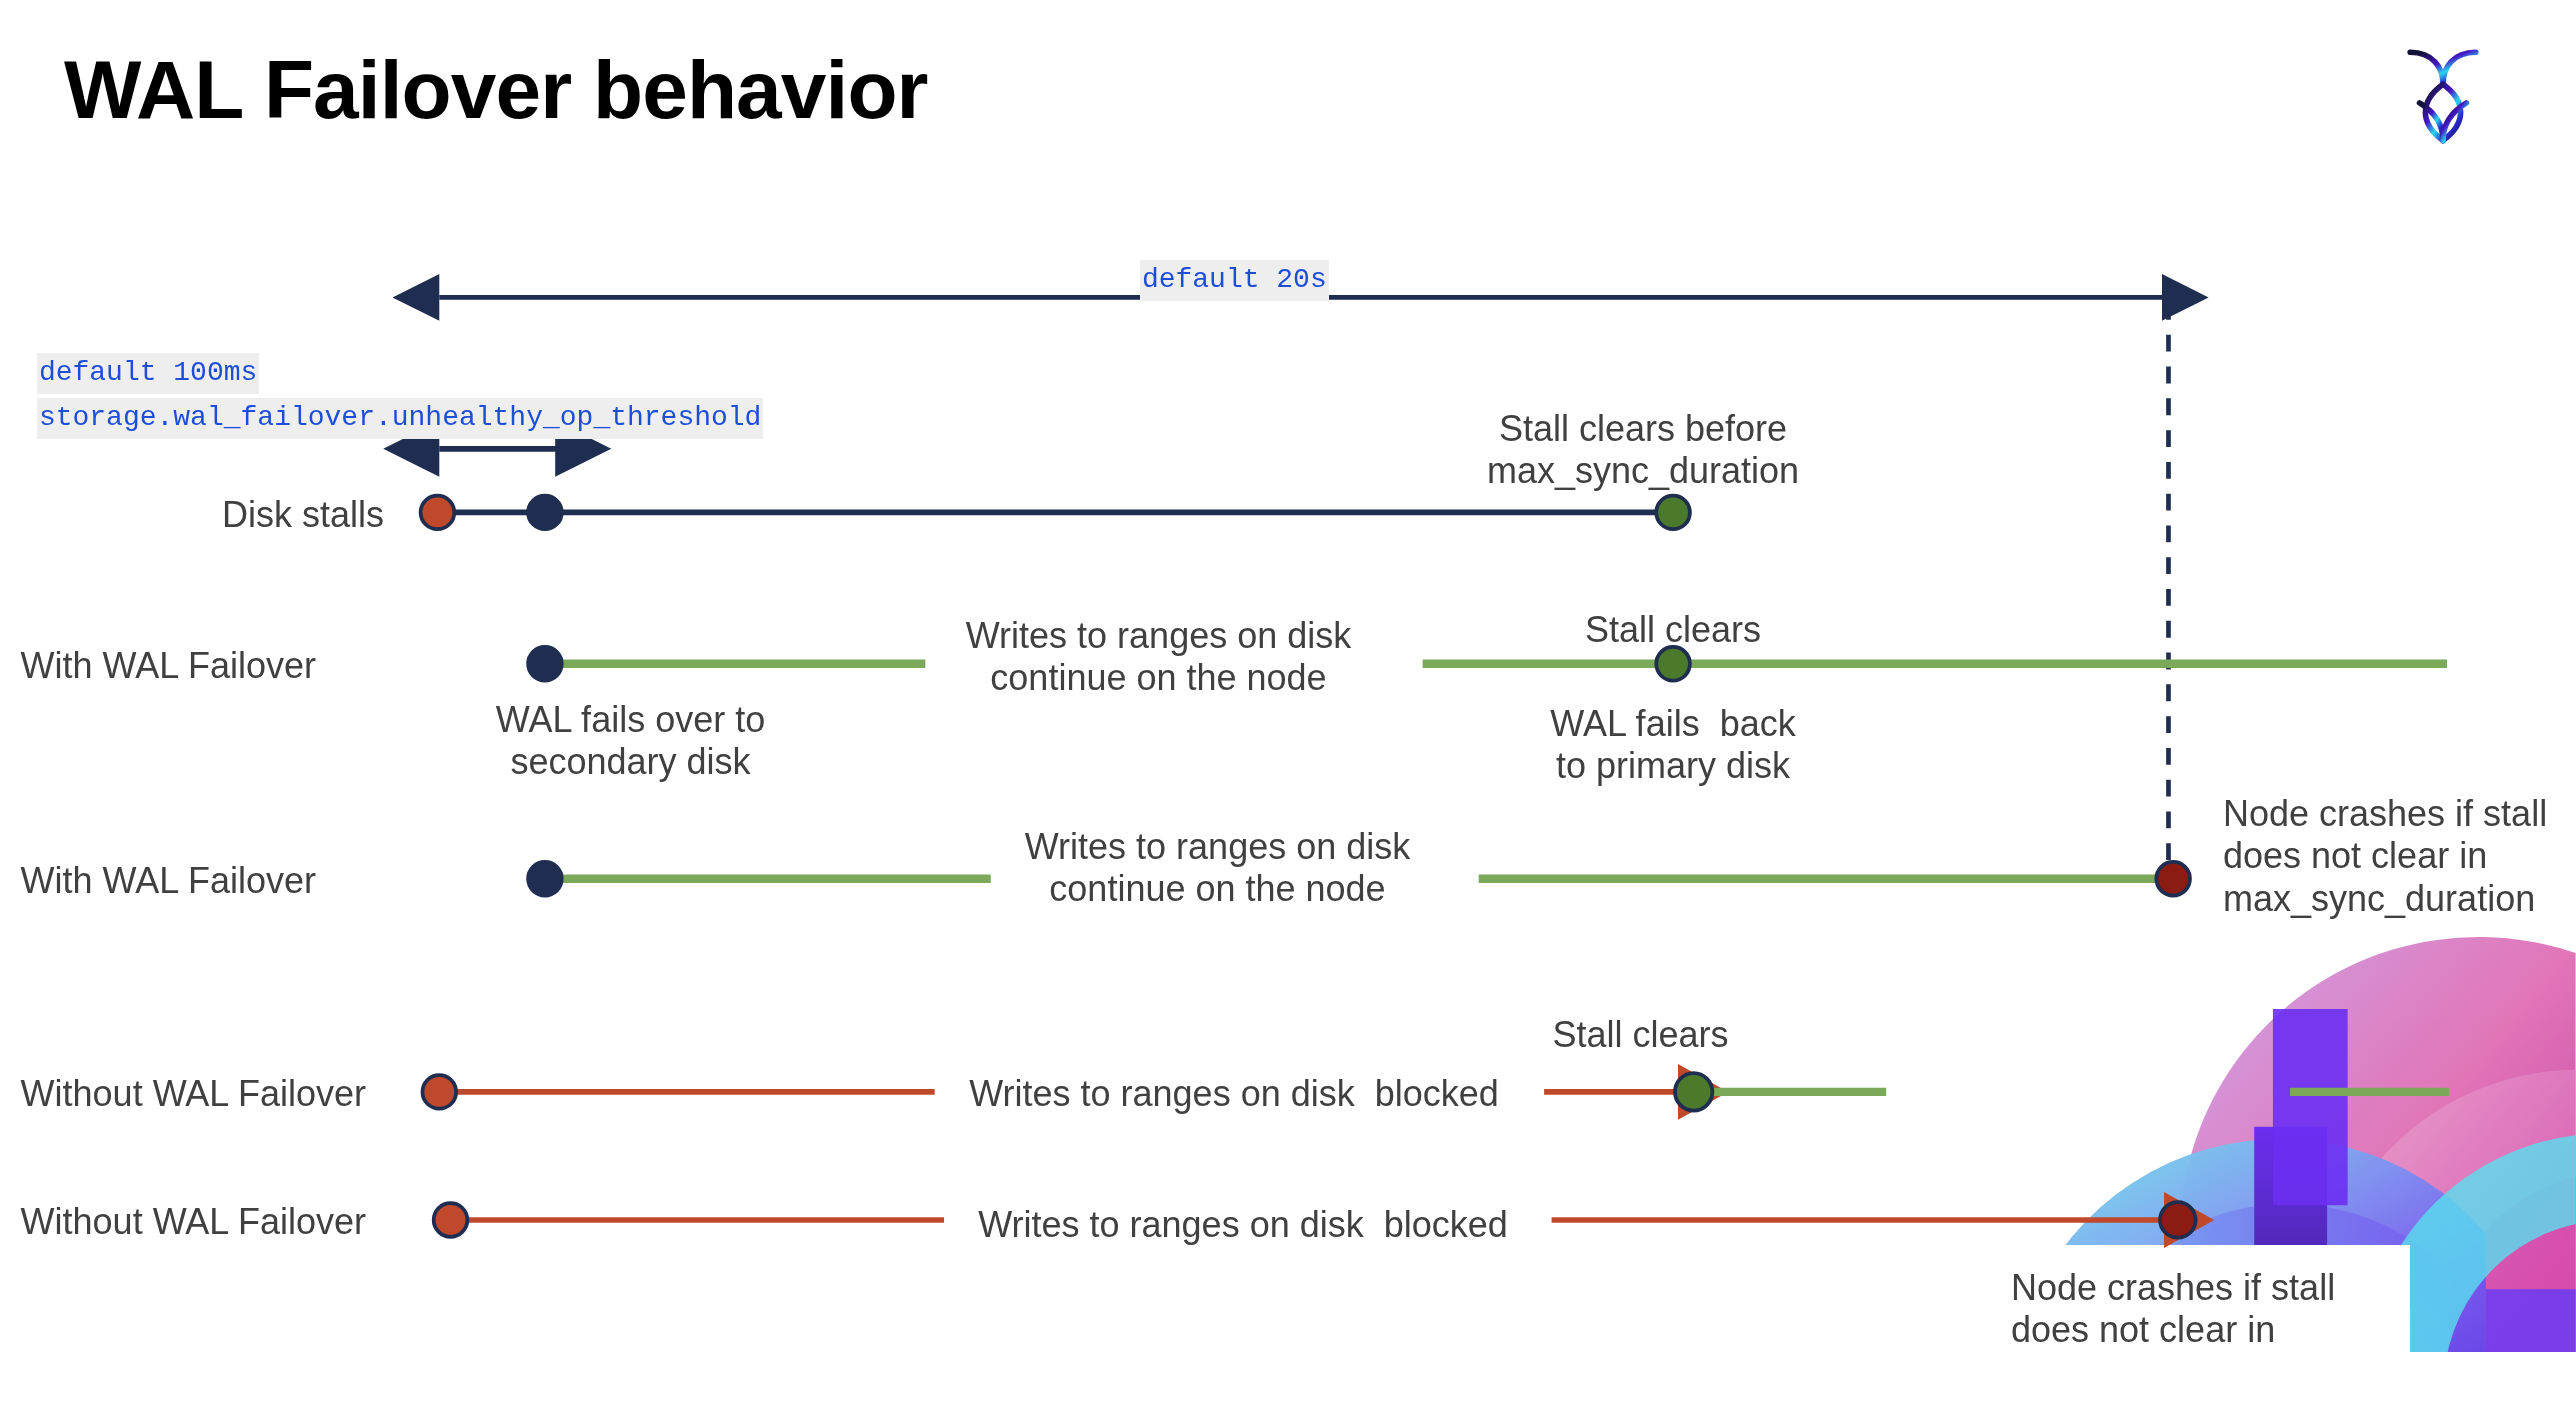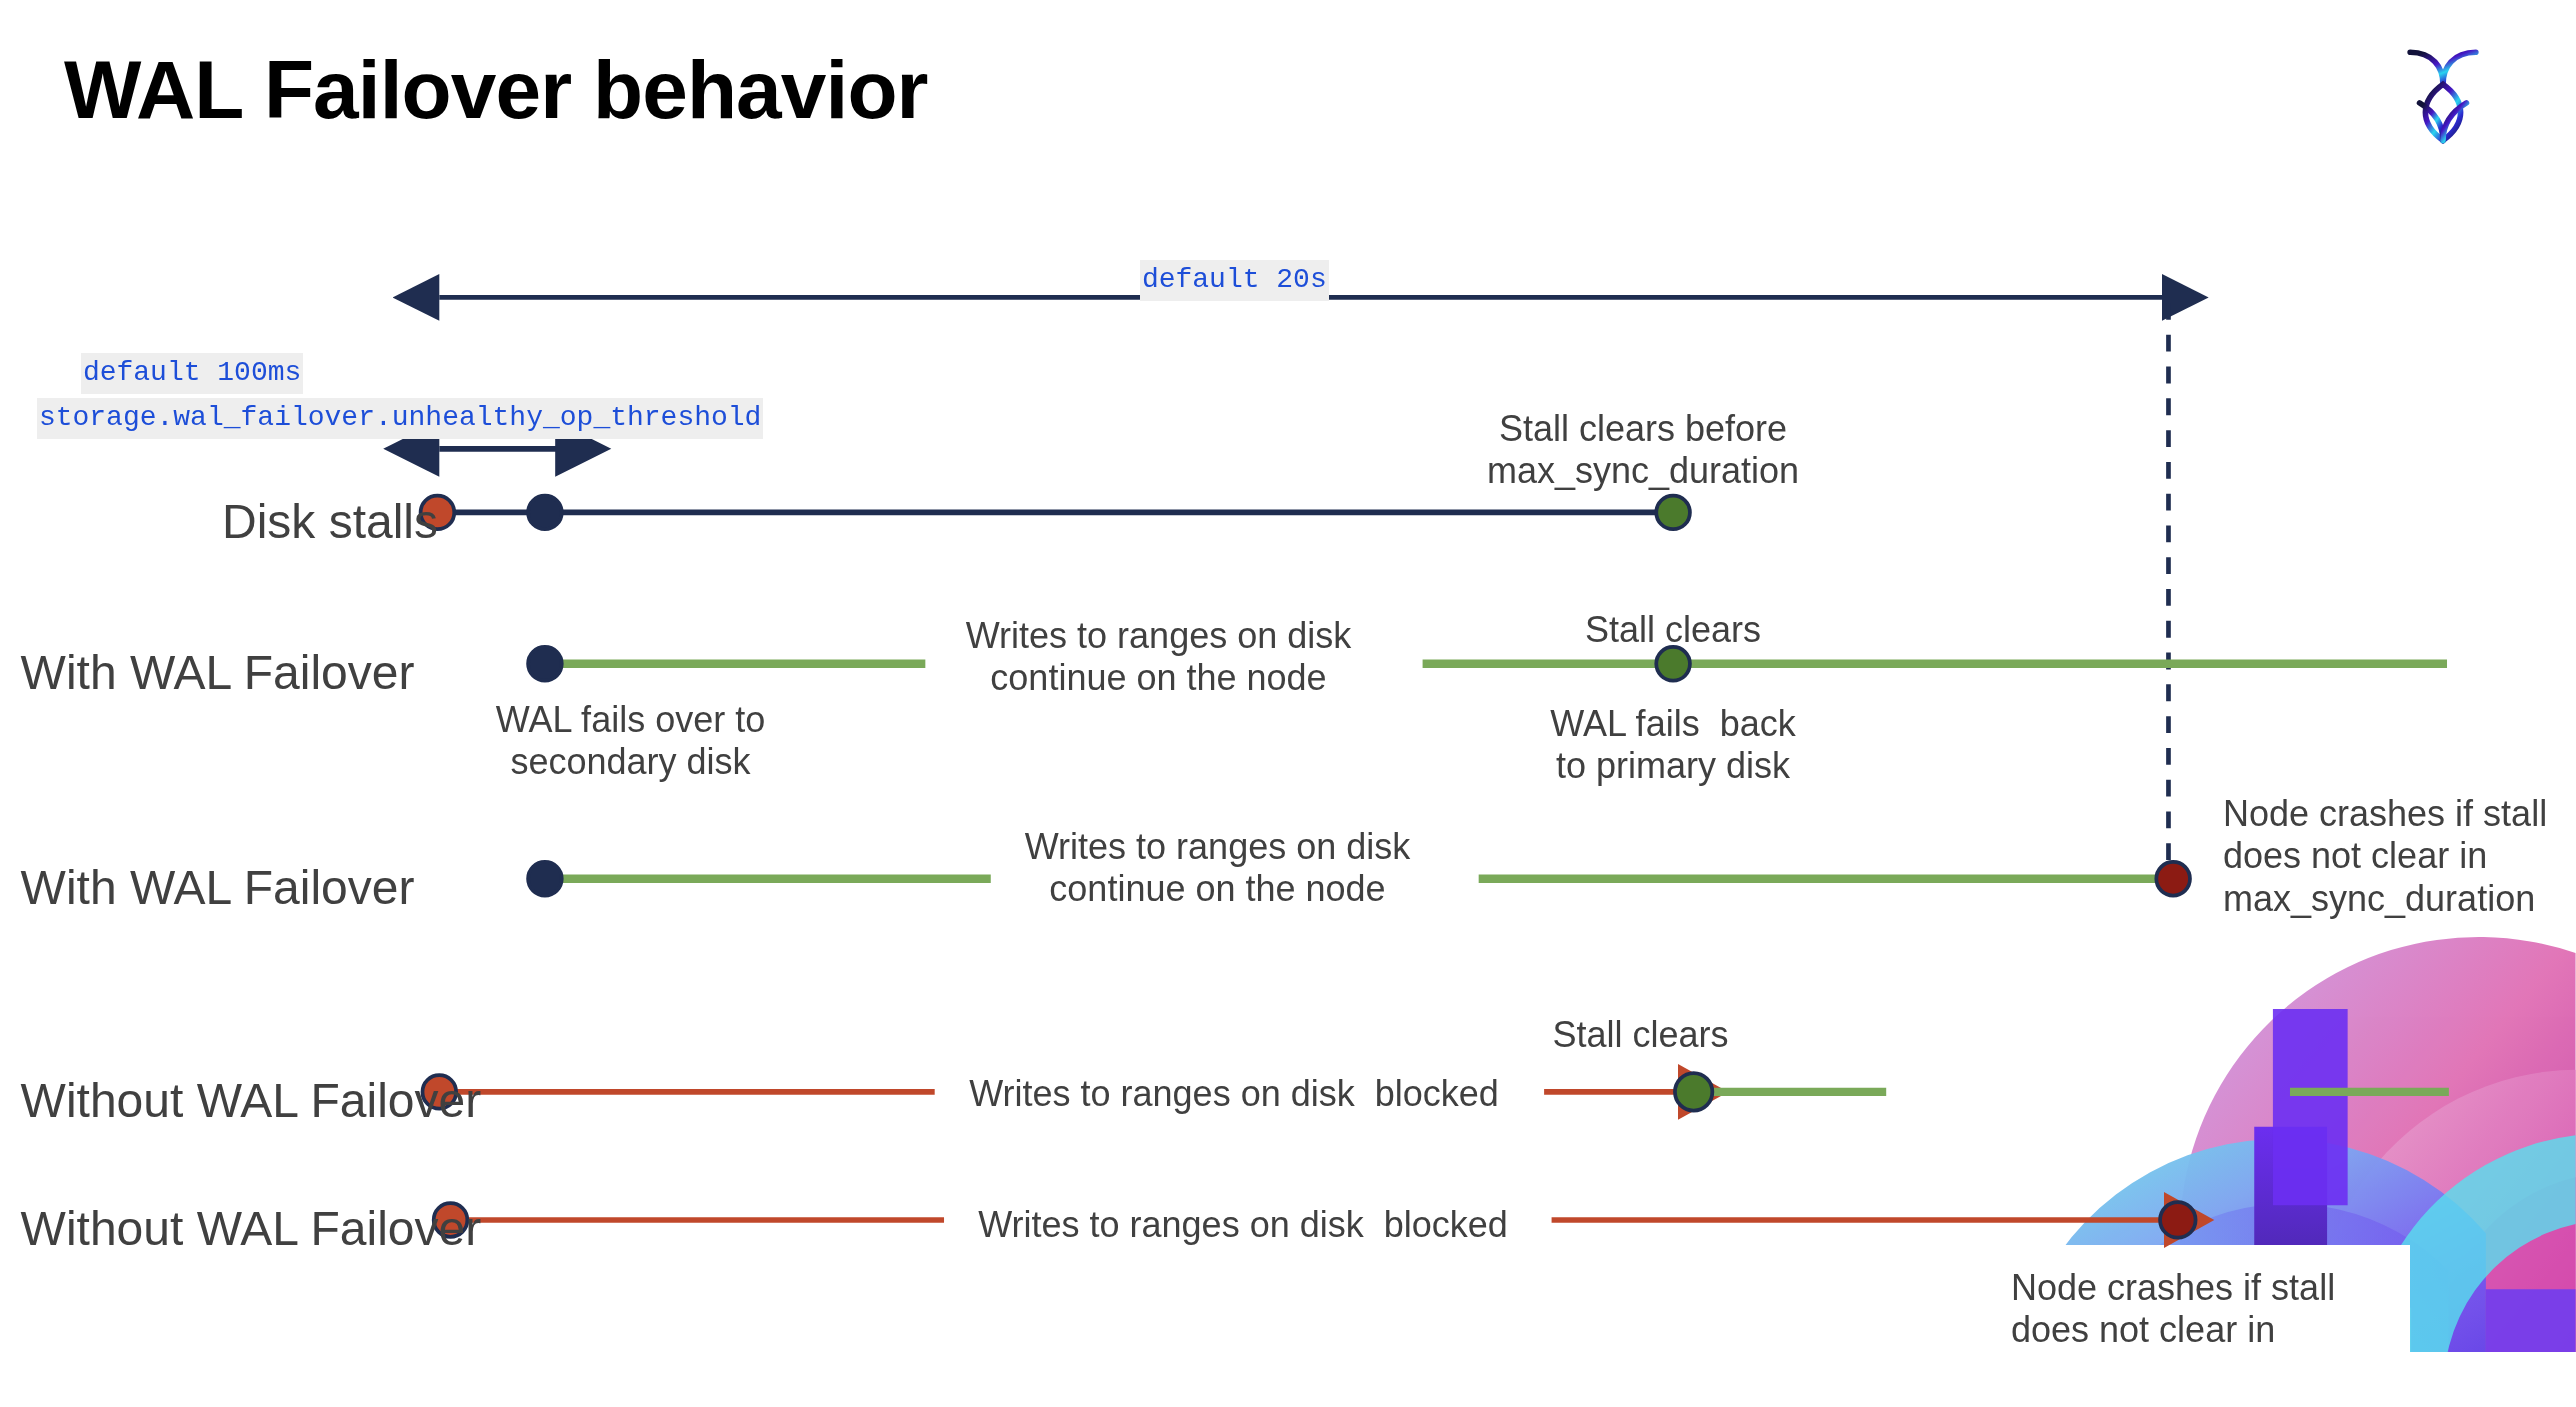--- a/index.html
+++ b/index.html
@@ -36,21 +36,21 @@
   #vec{position:absolute;left:0;top:0;width:2576px;height:1408px;}
 
   
   .lbl{position:absolute;color:#404040;line-height:1.18;white-space:pre;}
   .code{
     position:absolute;
     font-family:"Liberation Mono","DejaVu Sans Mono",monospace;
     font-size:28px;color:#1d4ed8;background:#eeeeee;
     line-height:1.45;white-space:pre;padding:0 1.9px;
   }
-  .rowlabel{font-size:48px;}
+  .rowlabel{font-size:36px;}
   .note{font-size:36px;text-align:center;}
   .note-l{font-size:36px;text-align:left;}
 </style>
 </head>
 <body>
 
 <div id="slide">
 
   <div id="deco">
     <svg width="651" height="510" viewBox="0 0 696 546">
@@ -185,21 +185,21 @@
     <g>
       <line x1="484" y1="1305" x2="1010" y2="1305" stroke="#c0482b" stroke-width="6"></line>
       <line x1="1660" y1="1305" x2="2315" y2="1305" stroke="#c0482b" stroke-width="6" marker-end="url(#arrRedR)"></line>
       <circle cx="482" cy="1305" r="18" fill="#c0482b" stroke="#1f2d50" stroke-width="4"></circle>
       <circle cx="2330" cy="1305" r="19" fill="#8c1b13" stroke="#1f2d50" stroke-width="4"></circle>
     </g>
   </svg>
 
   <div class="code" style="left:1140px; top:260px;">default 20s</div>
 
-  <div class="code" style="left:37px; top:353px;margin-left:44px;">default 100ms</div>
+  <div class="code" style="left:37px; top:353px;">default 100ms</div>
   <div class="code" style="left:37px; top:398px;">storage.wal_failover.unhealthy_op_threshold</div>
 
   <div class="lbl rowlabel" style="left:222px; top:494px;">Disk stalls</div>
   <div class="lbl rowlabel" style="left:20.6px; top:645px;">With WAL Failover</div>
   <div class="lbl rowlabel" style="left:20.6px; top:860px;">With WAL Failover</div>
   <div class="lbl rowlabel" style="left:20.6px; top:1073px;">Without WAL Failover</div>
   <div class="lbl rowlabel" style="left:20.6px; top:1201px;">Without WAL Failover</div>
 
   <div class="lbl note" style="left:1456px; top:408px; width:374px;">Stall clears before
 max_sync_duration</div>

